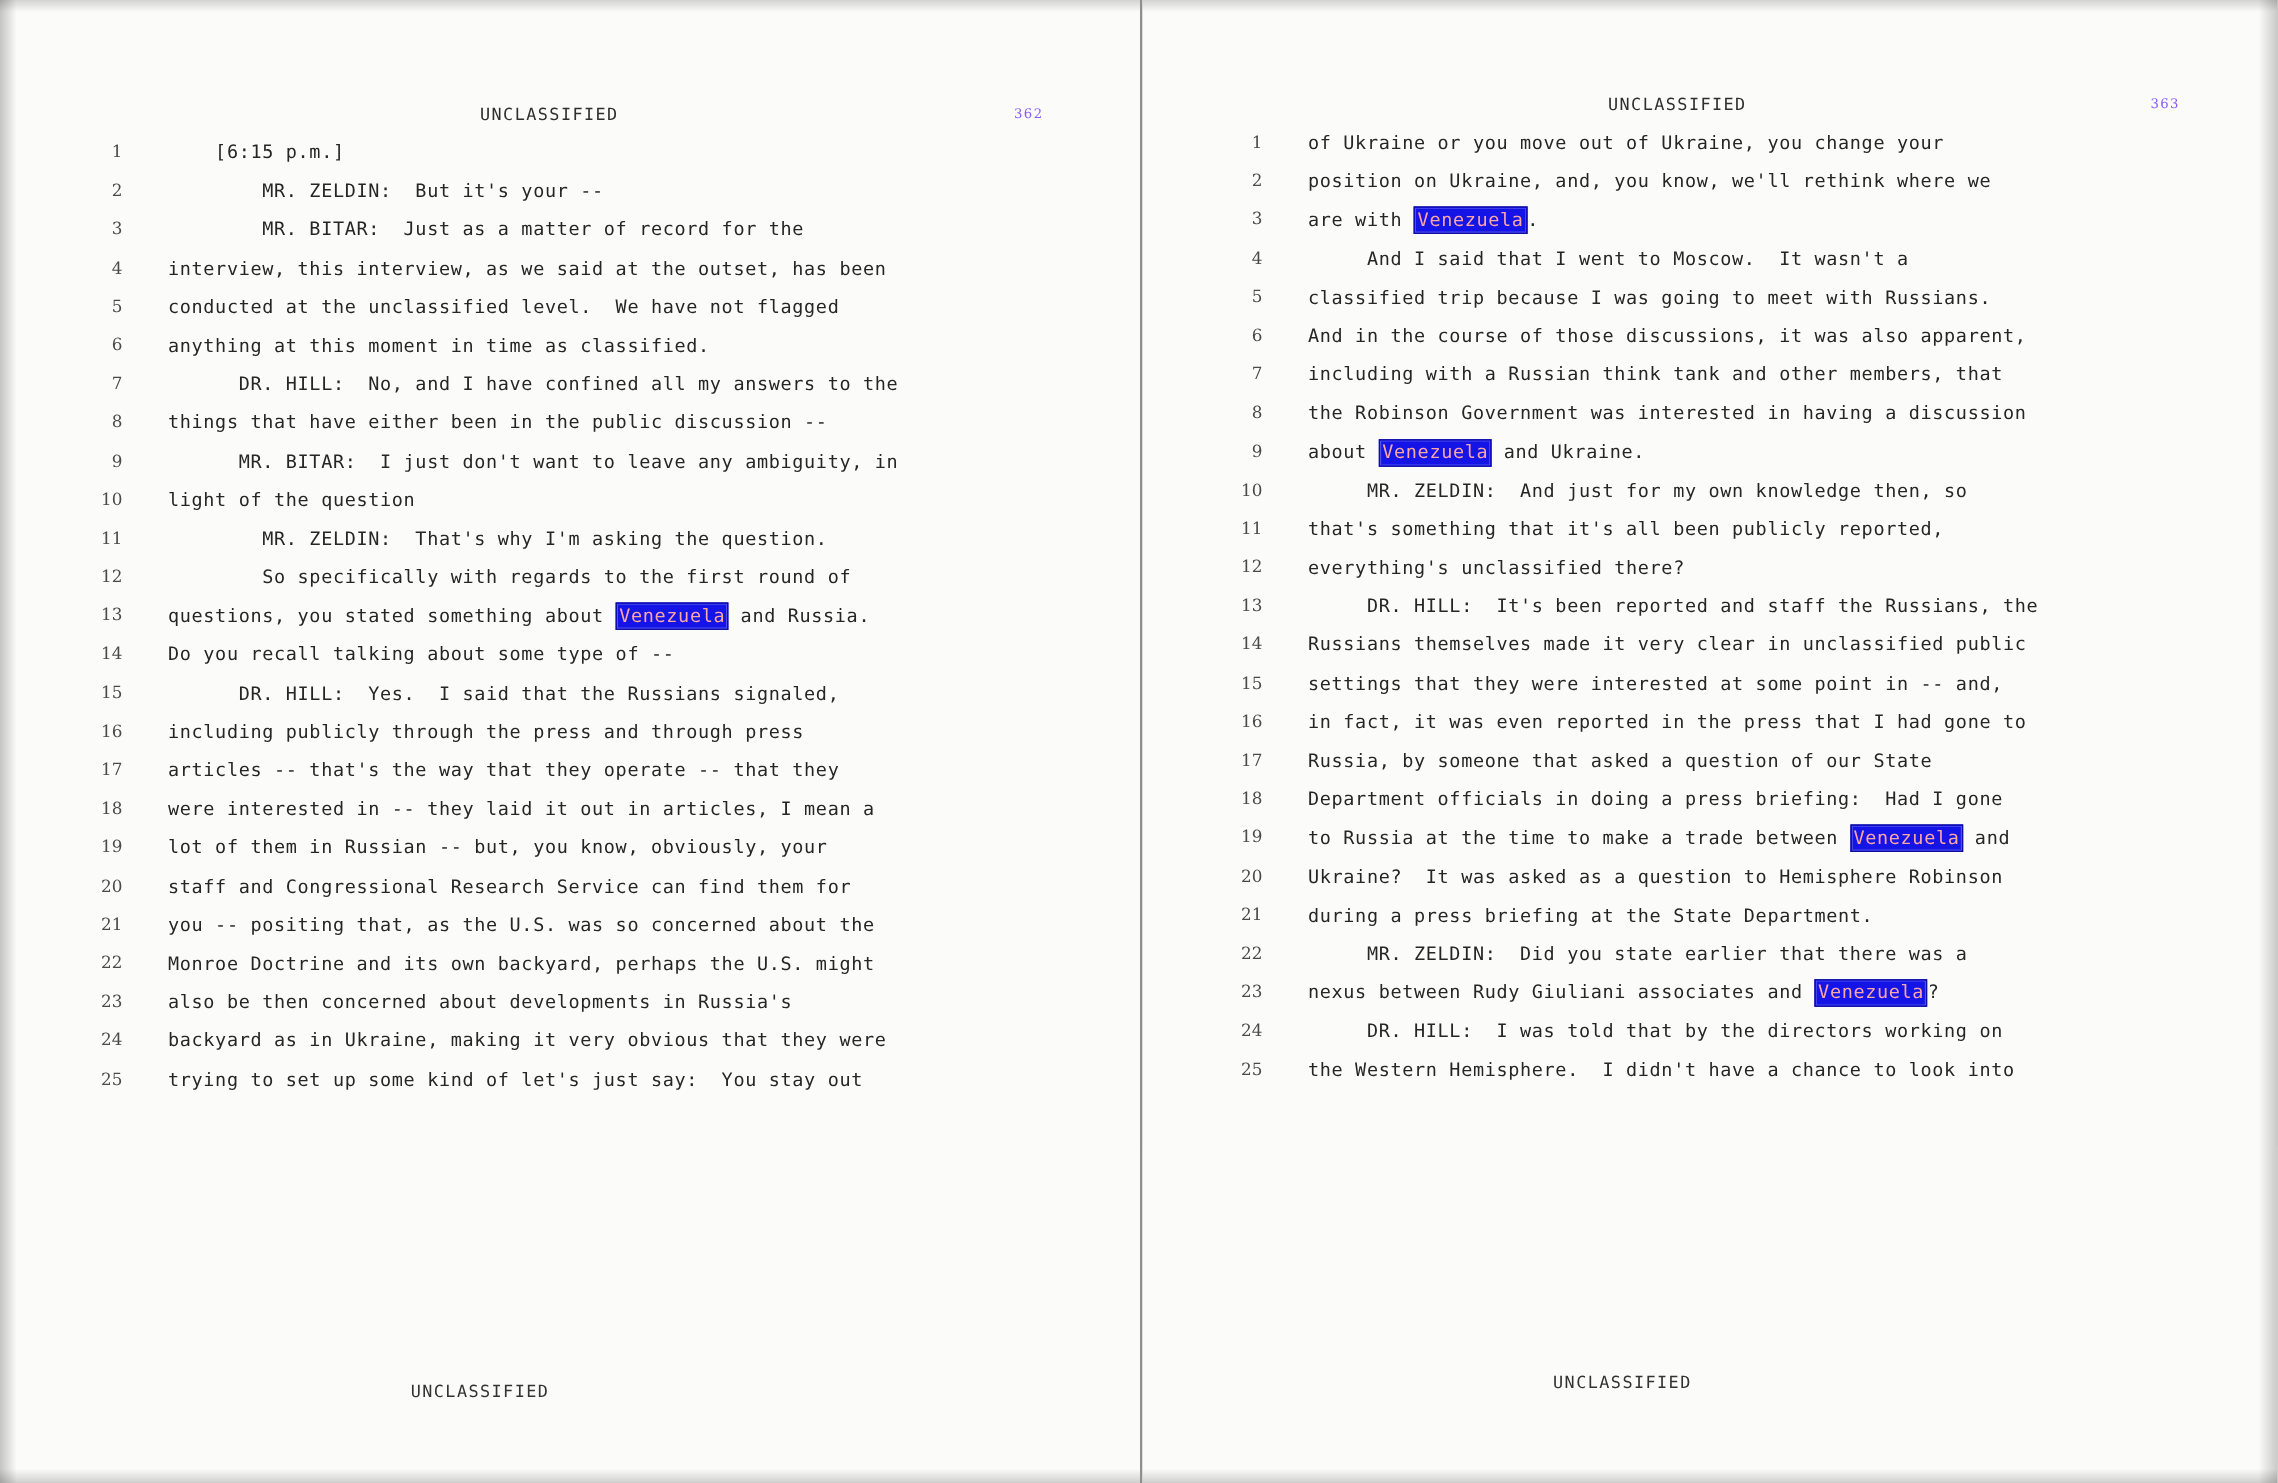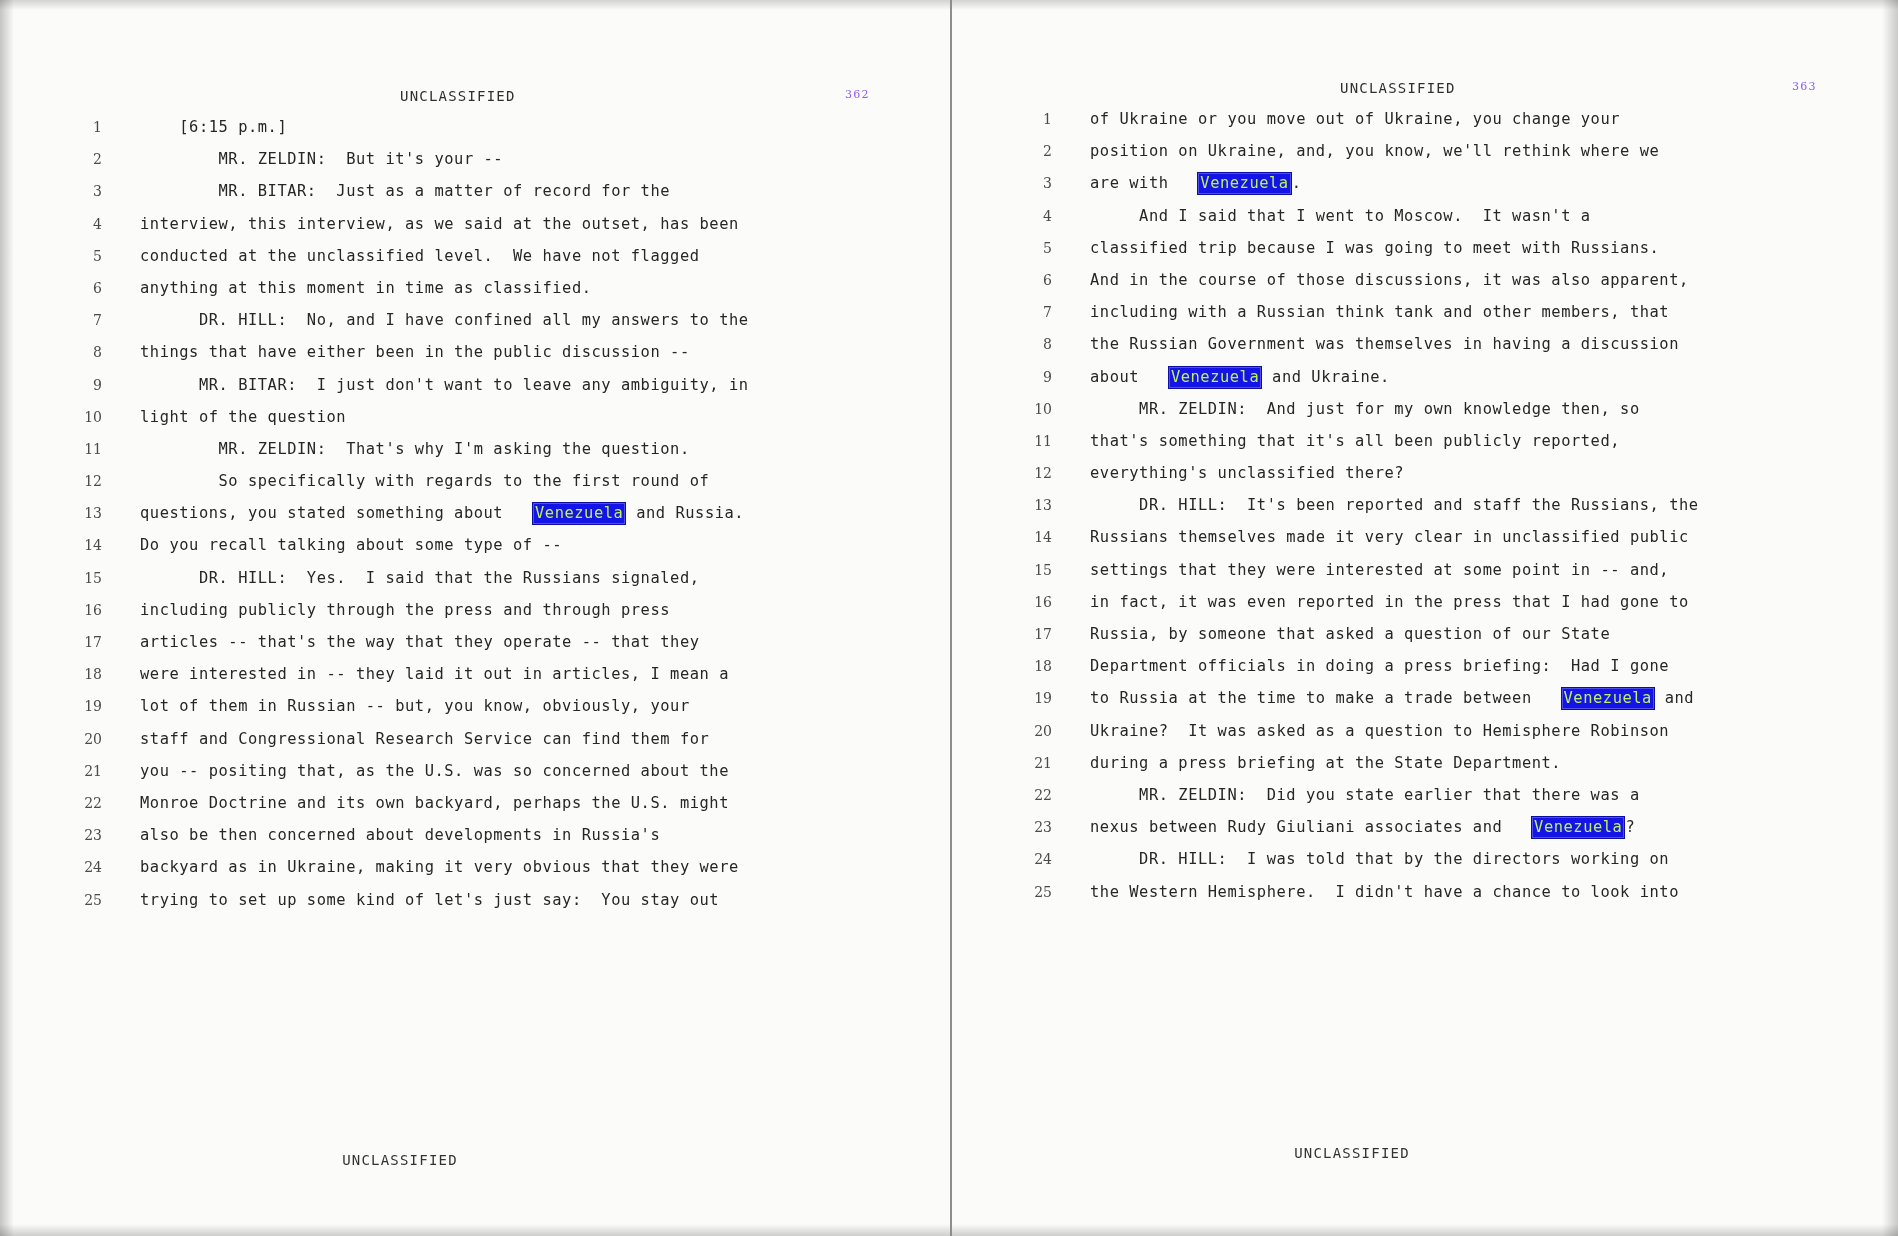--- a/index.html
+++ b/index.html
@@ -91,25 +91,24 @@
     font-size: 14px;
     color: #4a4a4a;
     letter-spacing: 0;
   }
   .line .txt {
     display: inline-block;
     padding-top: 2px;
   }
   .hl {
     background: #1414e6;
-    color: #bef264;
+    color: #fca5a5;
     padding: 1px 2px 2px 2px;
     border: 1px solid #0d0da0;
     box-shadow: 0 0 0 1px rgba(255,255,255,0.25) inset;
-    margin-left: 19px;
   }
   .footer {
     position: absolute;
     left: 0;
     right: 0;
     text-align: center;
     font-size: 14px;
     letter-spacing: 1.2px;
     color: #333;
   }
@@ -193,21 +192,21 @@
         <span class="pageno">363</span>
       </div>
       <div class="body-block">
           <div class="line"><span class="num">1</span><span class="txt"><span>of Ukraine or you move out of Ukraine, you change your</span></span></div>
           <div class="line"><span class="num">2</span><span class="txt"><span>position on Ukraine, and, you know, we'll rethink where we</span></span></div>
           <div class="line"><span class="num">3</span><span class="txt"><span>are with </span><span class="hl">Venezuela</span><span>.</span></span></div>
           <div class="line"><span class="num">4</span><span class="txt"><span>     And I said that I went to Moscow.  It wasn't a</span></span></div>
           <div class="line"><span class="num">5</span><span class="txt"><span>classified trip because I was going to meet with Russians.</span></span></div>
           <div class="line"><span class="num">6</span><span class="txt"><span>And in the course of those discussions, it was also apparent,</span></span></div>
           <div class="line"><span class="num">7</span><span class="txt"><span>including with a Russian think tank and other members, that</span></span></div>
-          <div class="line"><span class="num">8</span><span class="txt"><span>the Russian Government was themselves in having a discussion</span></span></div>
+          <div class="line"><span class="num">8</span><span class="txt"><span>the Robinson Government was interested in having a discussion</span></span></div>
           <div class="line"><span class="num">9</span><span class="txt"><span>about </span><span class="hl">Venezuela</span><span> and Ukraine.</span></span></div>
           <div class="line"><span class="num">10</span><span class="txt"><span>     MR. ZELDIN:  And just for my own knowledge then, so</span></span></div>
           <div class="line"><span class="num">11</span><span class="txt"><span>that's something that it's all been publicly reported,</span></span></div>
           <div class="line"><span class="num">12</span><span class="txt"><span>everything's unclassified there?</span></span></div>
           <div class="line"><span class="num">13</span><span class="txt"><span>     DR. HILL:  It's been reported and staff the Russians, the</span></span></div>
           <div class="line"><span class="num">14</span><span class="txt"><span>Russians themselves made it very clear in unclassified public</span></span></div>
           <div class="line"><span class="num">15</span><span class="txt"><span>settings that they were interested at some point in -- and,</span></span></div>
           <div class="line"><span class="num">16</span><span class="txt"><span>in fact, it was even reported in the press that I had gone to</span></span></div>
           <div class="line"><span class="num">17</span><span class="txt"><span>Russia, by someone that asked a question of our State</span></span></div>
           <div class="line"><span class="num">18</span><span class="txt"><span>Department officials in doing a press briefing:  Had I gone</span></span></div>

